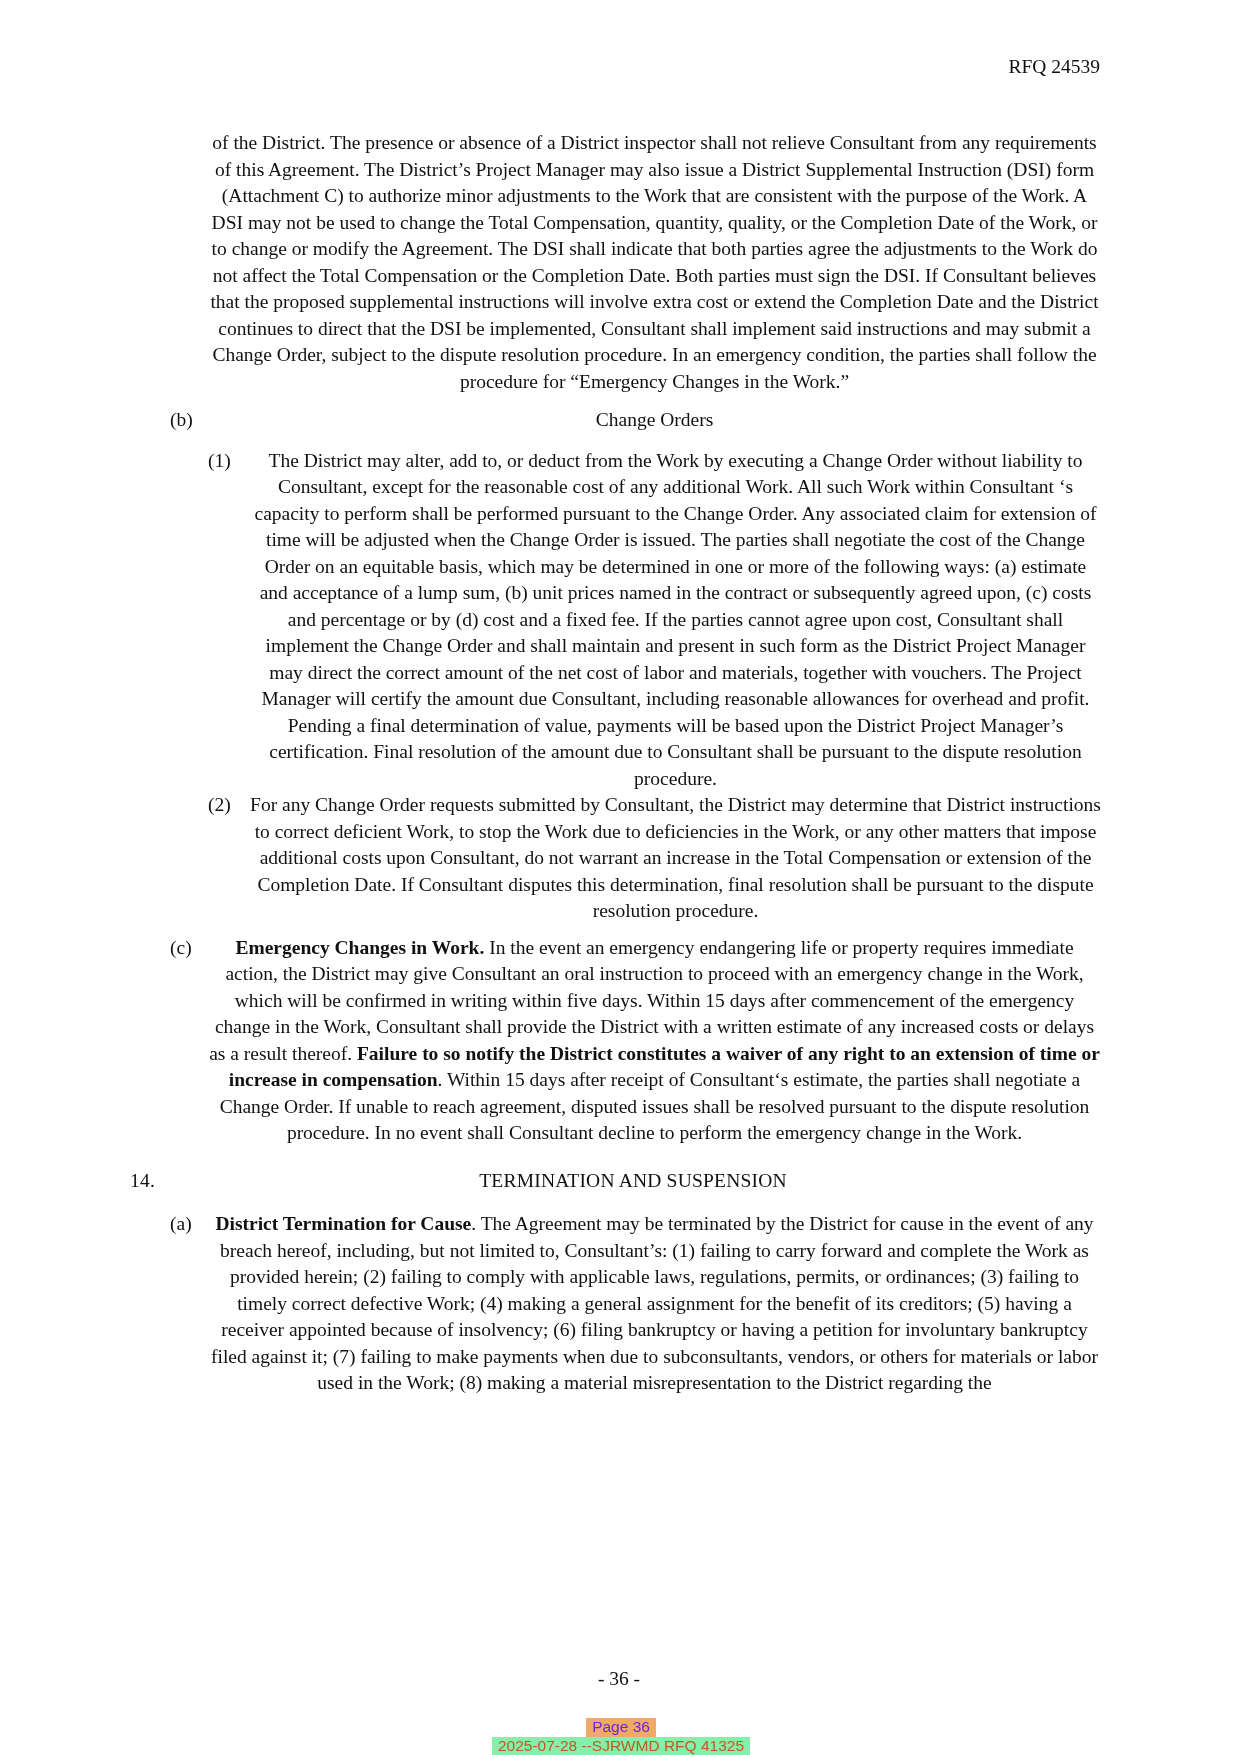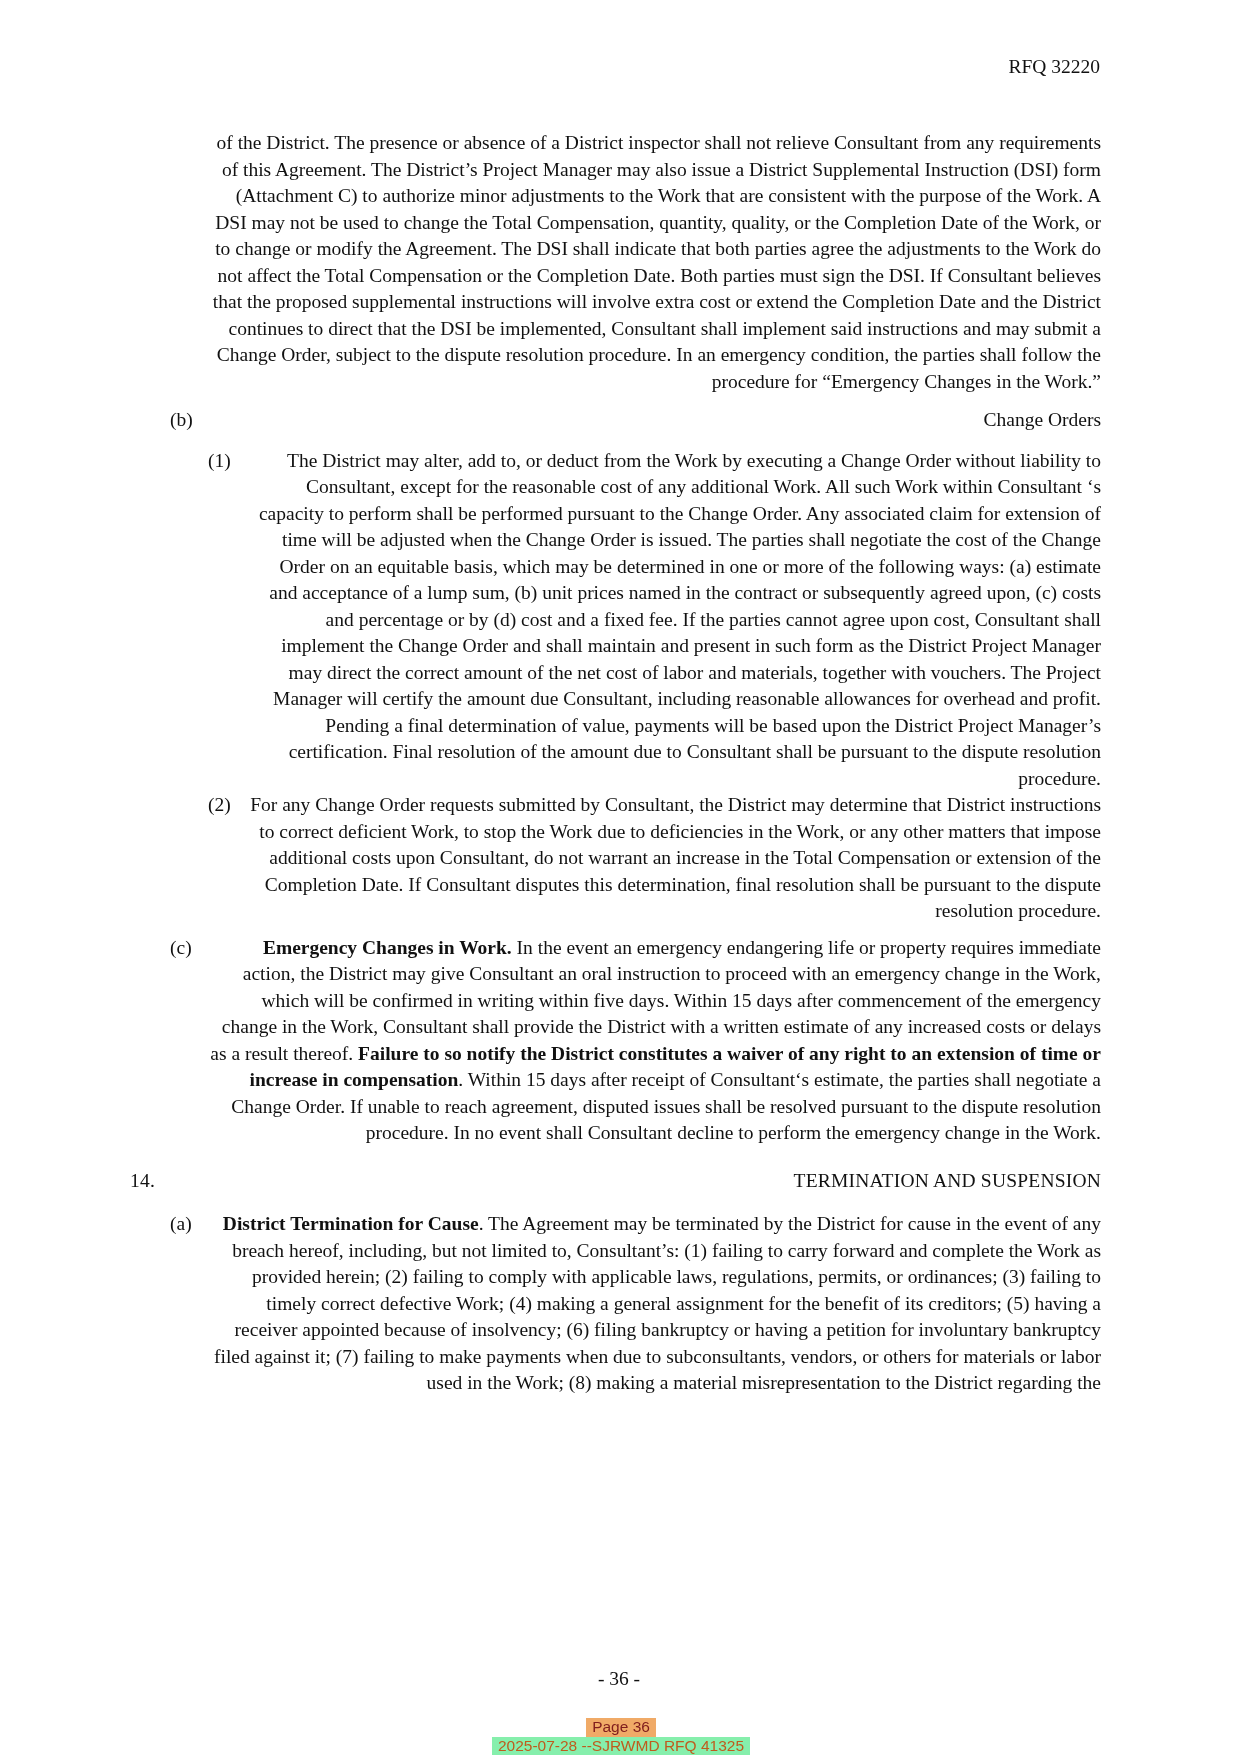--- a/index.html
+++ b/index.html
@@ -23,21 +23,21 @@
     font-size: 19.5px;
     line-height: 26px;
   }
   .body {
     position: absolute;
     top: 0;
     left: 208px;
     width: 893px;
     font-size: 19.5px;
     line-height: 26.5px;
-    text-align: right;
+    text-align: center;
   }
   .para-intro { margin-top: 130px; }
   .labeled { position: relative; }
   .label-hang {
     position: absolute;
     left: -38px;
     top: 0;
     white-space: nowrap;
   }
   .sec-b-heading { margin-top: 12px; }
@@ -75,21 +75,21 @@
     line-height: 18.5px;
   }
   .stamp .stamp-line { display: block; }
   .stamp .chip { display: inline-block; padding: 0 6px; }
 </style>
 </head>
 <body>
 
 <div class="page">
 
-  <div class="header-right">RFQ 32220</div>
+  <div class="header-right">RFQ 24539</div>
 
   <div class="body">
 
     <p class="para-intro">of the District. The presence or absence of a District inspector shall not relieve Consultant from any requirements of this Agreement. The District’s Project Manager may also issue a District Supplemental Instruction (DSI) form (Attachment C) to authorize minor adjustments to the Work that are consistent with the purpose of the Work. A DSI may not be used to change the Total Compensation, quantity, quality, or the Completion Date of the Work, or to change or modify the Agreement. The DSI shall indicate that both parties agree the adjustments to the Work do not affect the Total Compensation or the Completion Date. Both parties must sign the DSI. If Consultant believes that the proposed supplemental instructions will involve extra cost or extend the Completion Date and the District continues to direct that the DSI be implemented, Consultant shall implement said instructions and may submit a Change Order, subject to the dispute resolution procedure. In an emergency condition, the parties shall follow the procedure for “Emergency Changes in the Work.”</p>
 
     <div class="labeled sec-b-heading">
       <span class="label-hang">(b)</span>
       <span class="bold">Change Orders</span>
     </div>
 
@@ -116,17 +116,17 @@
     <div class="labeled sub-a">
       <span class="label-hang">(a)</span>
       <span><span style="font-weight: bold;">District Termination for Cause</span><span>. The Agreement may be terminated by the District for cause in the event of any breach hereof, including, but not limited to, Consultant’s: (1) failing to carry forward and complete the Work as provided herein; (2) failing to comply with applicable laws, regulations, permits, or ordinances; (3) failing to timely correct defective Work; (4) making a general assignment for the benefit of its creditors; (5) having a receiver appointed because of insolvency; (6) filing bankruptcy or having a petition for involuntary bankruptcy filed against it; (7) failing to make payments when due to subconsultants, vendors, or others for materials or labor used in the Work; (8) making a material misrepresentation to the District regarding the</span></span>
     </div>
 
   </div>
 
   <div class="footer-pagenum">- 36 -</div>
 
   <div class="stamp">
-    <span class="stamp-line"><span class="chip" style="background: rgb(240, 170, 103); color: #7f1d1d; margin-top: 48px;">Page 36</span></span>
+    <span class="stamp-line"><span class="chip" style="background: rgb(240, 170, 103); color: #6d28d9; margin-top: 48px;">Page 36</span></span>
     <span class="stamp-line"><span class="chip" style="background: #86efac; color: rgb(191, 91, 29);">2025-07-28 --SJRWMD RFQ 41325</span></span>
   </div>
 
 </div>
 
 </body></html>

